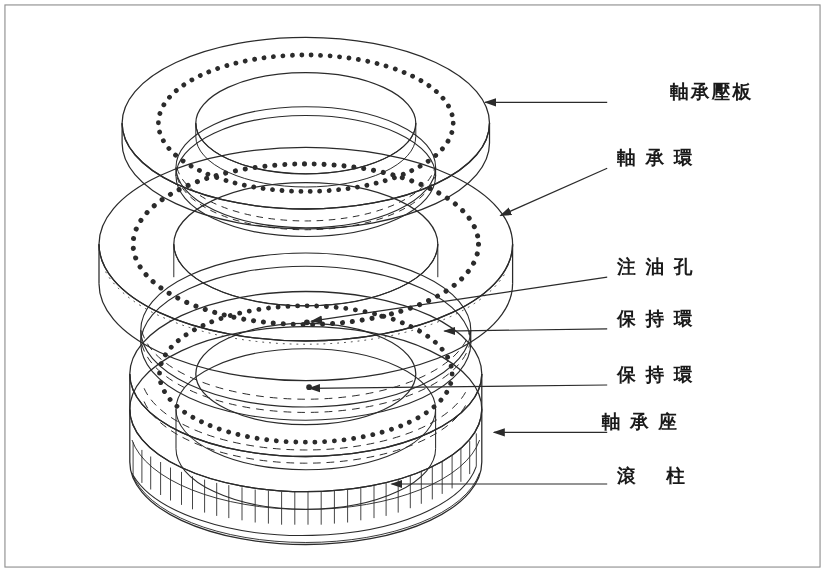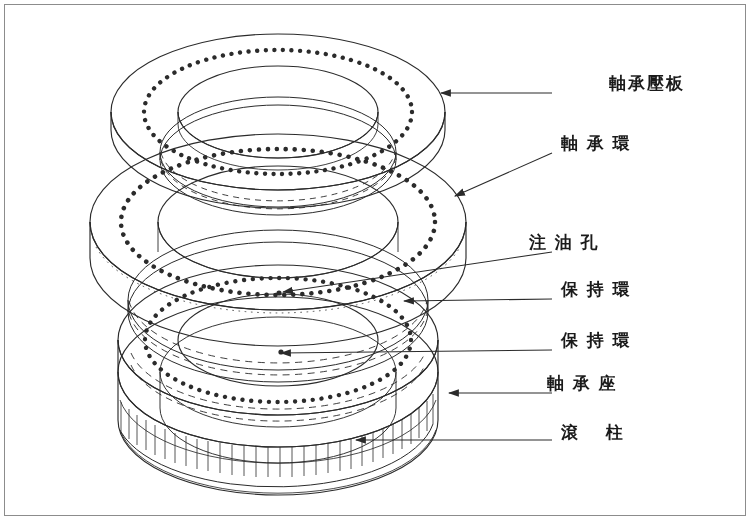--- a/index.html
+++ b/index.html
@@ -218,20 +218,20 @@
           <line x1="552" y1="350" x2="281" y2="353" stroke="#2b2b2b" stroke-width="1.1" marker-end="url(#arrowL)"></line>
           <line x1="552" y1="393" x2="449" y2="393" stroke="#2b2b2b" stroke-width="1.1" marker-end="url(#arrowL)"></line>
           <line x1="552" y1="440" x2="356" y2="440" stroke="#2b2b2b" stroke-width="1.1" marker-end="url(#arrowL)"></line>
         </g>
     </g>
   </svg>
 
   <div id="labels">
       <div class="label" style="left: 561px; top: 72px; margin-left: 48px;">軸承壓板</div>
       <div class="label" style="left: 561px; top: 132px;">軸 承 環</div>
-      <div class="label" style="left: 529px; top: 231px;">注 油 孔</div>
+      <div class="label" style="left: 561px; top: 231px;">注 油 孔</div>
       <div class="label" style="left: 561px; top: 278px;">保 持 環</div>
       <div class="label" style="left: 561px; top: 329px;">保 持 環</div>
       <div class="label" style="left: 547px; top: 372px;">軸 承 座</div>
       <div class="label" style="left: 561px; top: 421px;">滾　 柱</div>
     </div>
 
 </div>
 
 </body></html>

